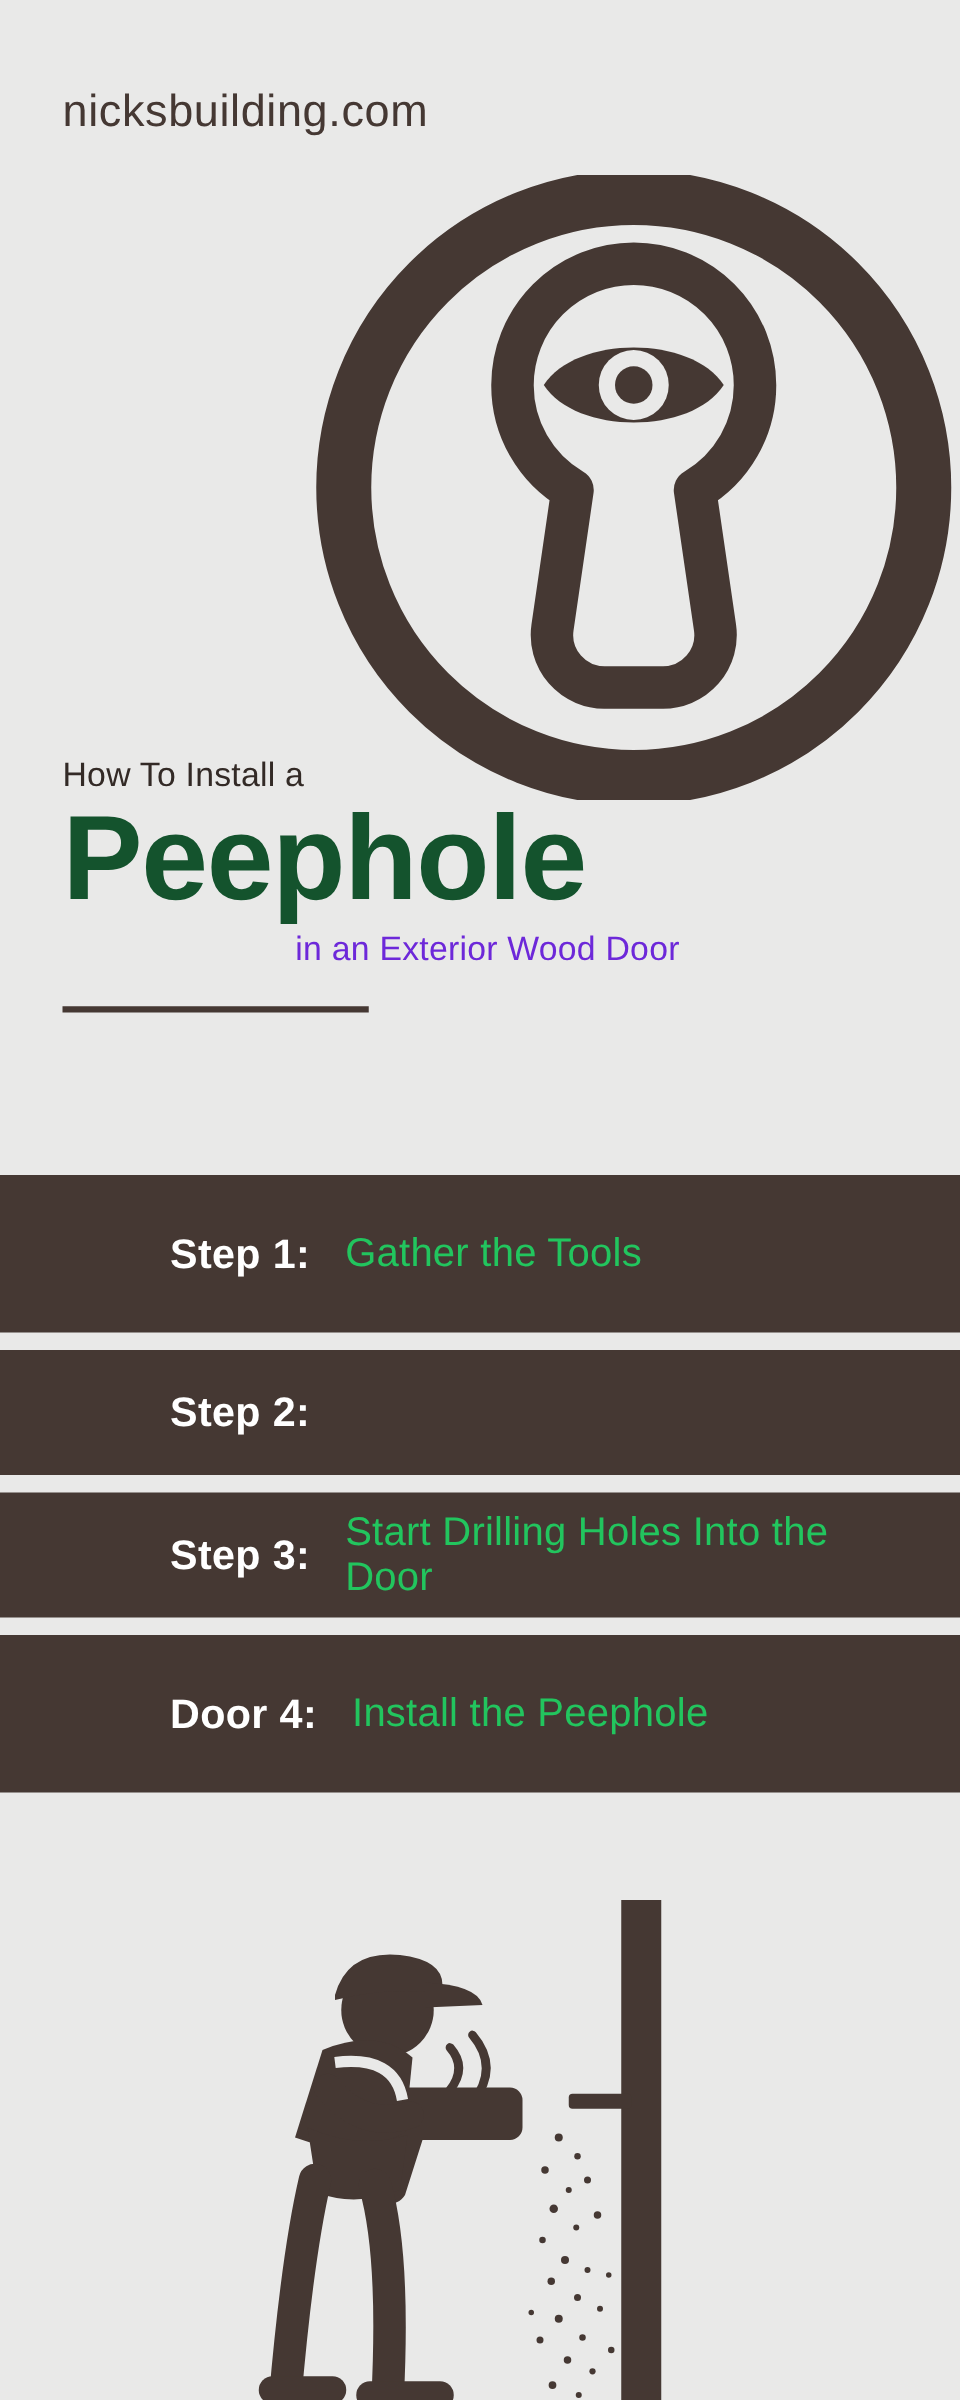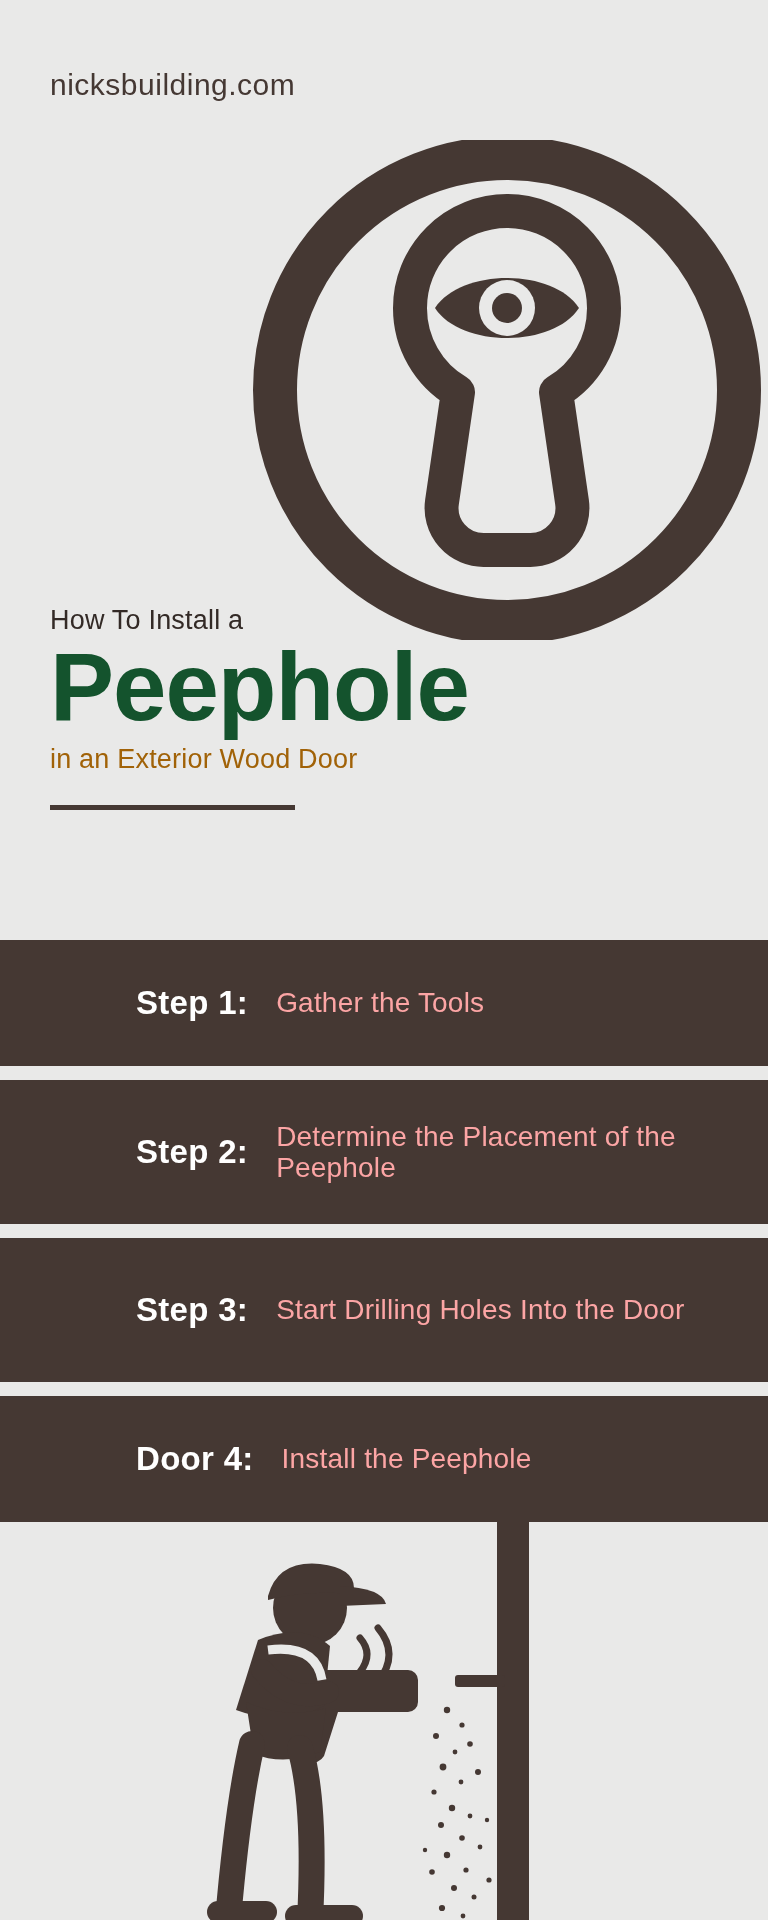--- a/index.html
+++ b/index.html
@@ -22,21 +22,21 @@
     background: #e9e9e8;
     position: relative;
     box-sizing: border-box;
   }
 
   
   .site-url {
     position: absolute;
     left: 50px;
     top: 68px;
-    font-size: 30px;
+    font-size: 36px;
     letter-spacing: 0.5px;
     color: #453833;
     font-family: "Liberation Sans", sans-serif;
     text-align: center;
   }
 
   
   .logo-wrap {
     position: absolute;
     left: 252px;
@@ -64,24 +64,25 @@
   .title-big {
     font-size: 96px;
     font-weight: 700;
     letter-spacing: -1px;
     color: #14532d;
     line-height: 1.02;
     margin: 0;
   }
   .title-sub {
     font-size: 27px;
-    color: #a16207;
+    color: #6d28d9;
     letter-spacing: 0.2px;
     margin: 8px 0 0 0;
     font-weight: 400;
+    text-align: center;
   }
   .title-rule {
     margin-top: 30px;
     width: 245px;
     height: 5px;
     background: #453833;
   }
 
   
   .steps {
@@ -94,33 +95,33 @@
     background: #453833;
     color: #ffffff;
     display: flex;
     align-items: center;
     width: 768px;
     box-sizing: border-box;
     padding-left: 136px;
     margin-bottom: 14px;
   }
   .step-row.h1 { height: 126px; }
-  .step-row.h2 { height: 144px; }
+  .step-row.h2 { height: 100px; }
   .step-label {
     font-size: 33px;
     font-weight: 700;
     color: #ffffff;
     white-space: nowrap;
     margin-right: 28px;
     letter-spacing: 0.3px;
   }
   .step-text {
-    font-size: 28px;
+    font-size: 32px;
     font-weight: 400;
-    color: #fca5a5;
+    color: #22c55e;
     line-height: 1.12;
     letter-spacing: 0.2px;
     max-width: 430px;
   }
 
   
   .illus {
     position: absolute;
     left: 0;
     top: 1520px;
@@ -171,21 +172,20 @@
 
   <div class="steps">
 
     <div class="step-row h1">
       <span class="step-label">Step 1:</span>
       <span class="step-text">Gather the Tools</span>
     </div>
 
     <div class="step-row h2">
       <span class="step-label">Step 2:</span>
-      <span class="step-text">Determine the Placement of the Peephole</span>
     </div>
 
     <div class="step-row h2">
       <span class="step-label">Step 3:</span>
       <span class="step-text">Start Drilling Holes Into the Door</span>
     </div>
 
     <div class="step-row h1">
       <span class="step-label">Door 4:</span>
       <span class="step-text">Install the Peephole</span>

